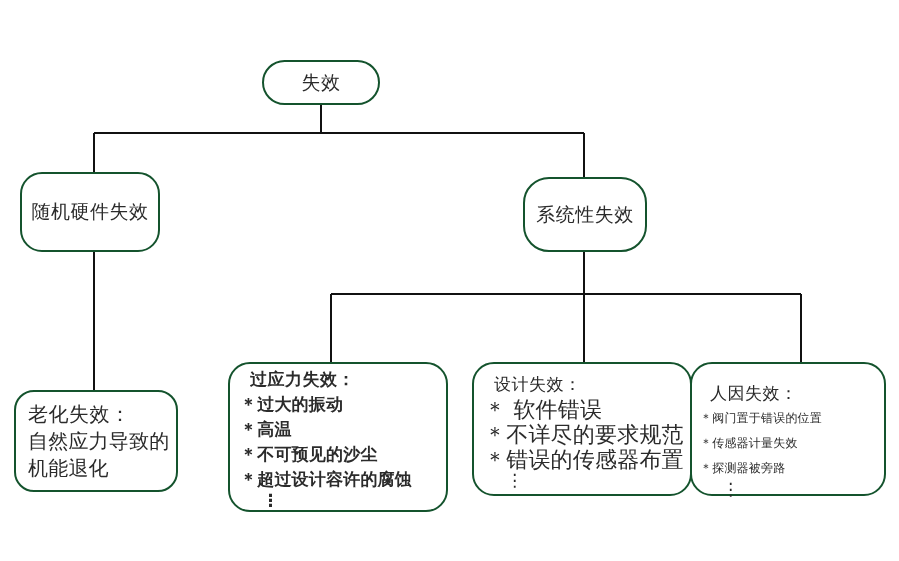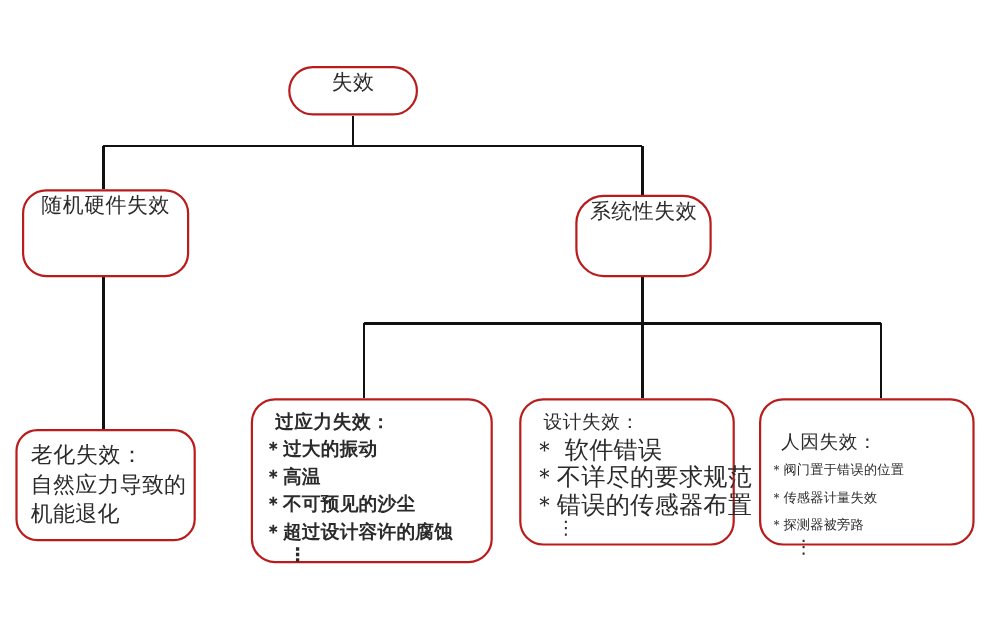--- a/index.html
+++ b/index.html
@@ -24,25 +24,25 @@
     position: absolute;
     left: 0;
     top: 0;
     width: 899px;
     height: 561px;
     pointer-events: none;
   }
   .node {
     position: absolute;
     box-sizing: border-box;
-    border: 2px solid #b91c1c;
+    border: 2px solid #14532d;
     background: #ffffff;
     display: flex;
     flex-direction: column;
-    justify-content: flex-start;
+    justify-content: center;
     color: #2b2b2b;
   }
   .node.center {
     align-items: center;
     text-align: center;
   }
   .node.left {
     align-items: flex-start;
     text-align: left;
   }
@@ -62,21 +62,21 @@
     width: 118px;
     height: 45px;
     border-radius: 24px;
   }
   #node-root .node-title { font-size: 19px; }
 
   
   #node-random {
     left: 20px;
     top: 172px;
-    width: 152px;
+    width: 140px;
     height: 80px;
     border-radius: 22px;
   }
   #node-random .node-title { font-size: 19px; }
 
   #node-systematic {
     left: 523px;
     top: 177px;
     width: 124px;
     height: 75px;
@@ -104,21 +104,21 @@
     border-radius: 22px;
     padding: 7px 0 7px 10px;
     font-weight: bold;
   }
   #node-overstress .node-title { font-size: 17px; line-height: 26px; padding-left: 10px; }
   #node-overstress .node-line { font-size: 17px; line-height: 25px; }
 
   #node-design {
     left: 472px;
     top: 362px;
-    width: 196px;
+    width: 220px;
     height: 134px;
     border-radius: 22px;
     padding: 7px 0 7px 10px;
   }
   #node-design .node-title { font-size: 17px; line-height: 26px; padding-left: 10px; }
   #node-design .node-line { font-size: 22px; line-height: 25px; }
 
   #node-human {
     left: 690px;
     top: 362px;

